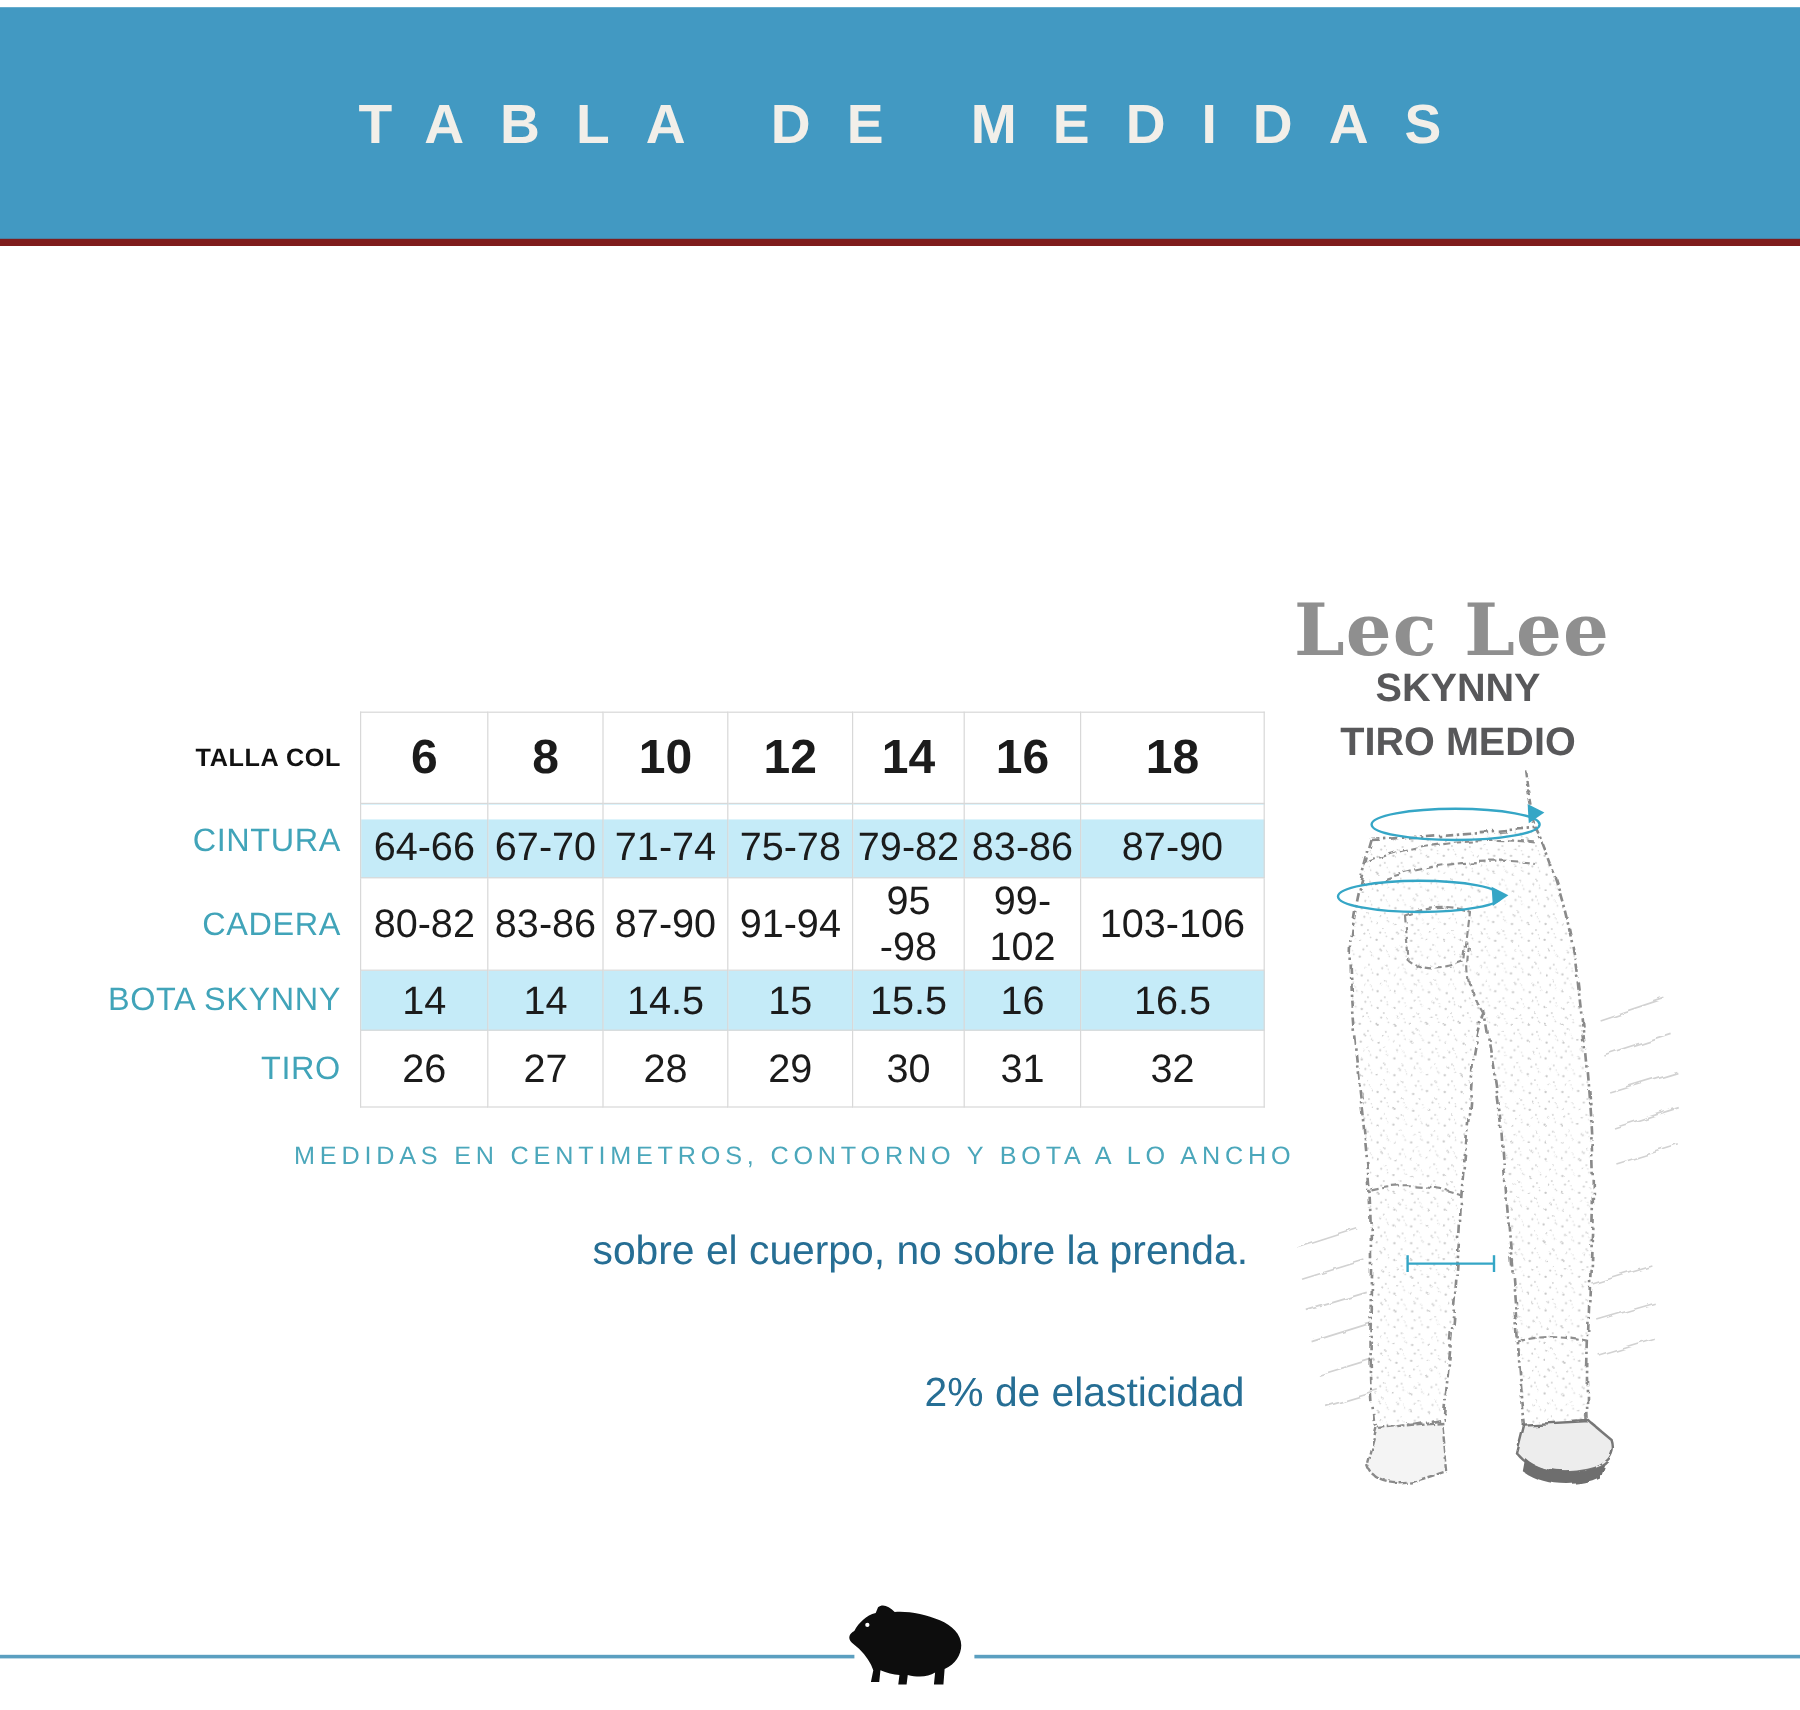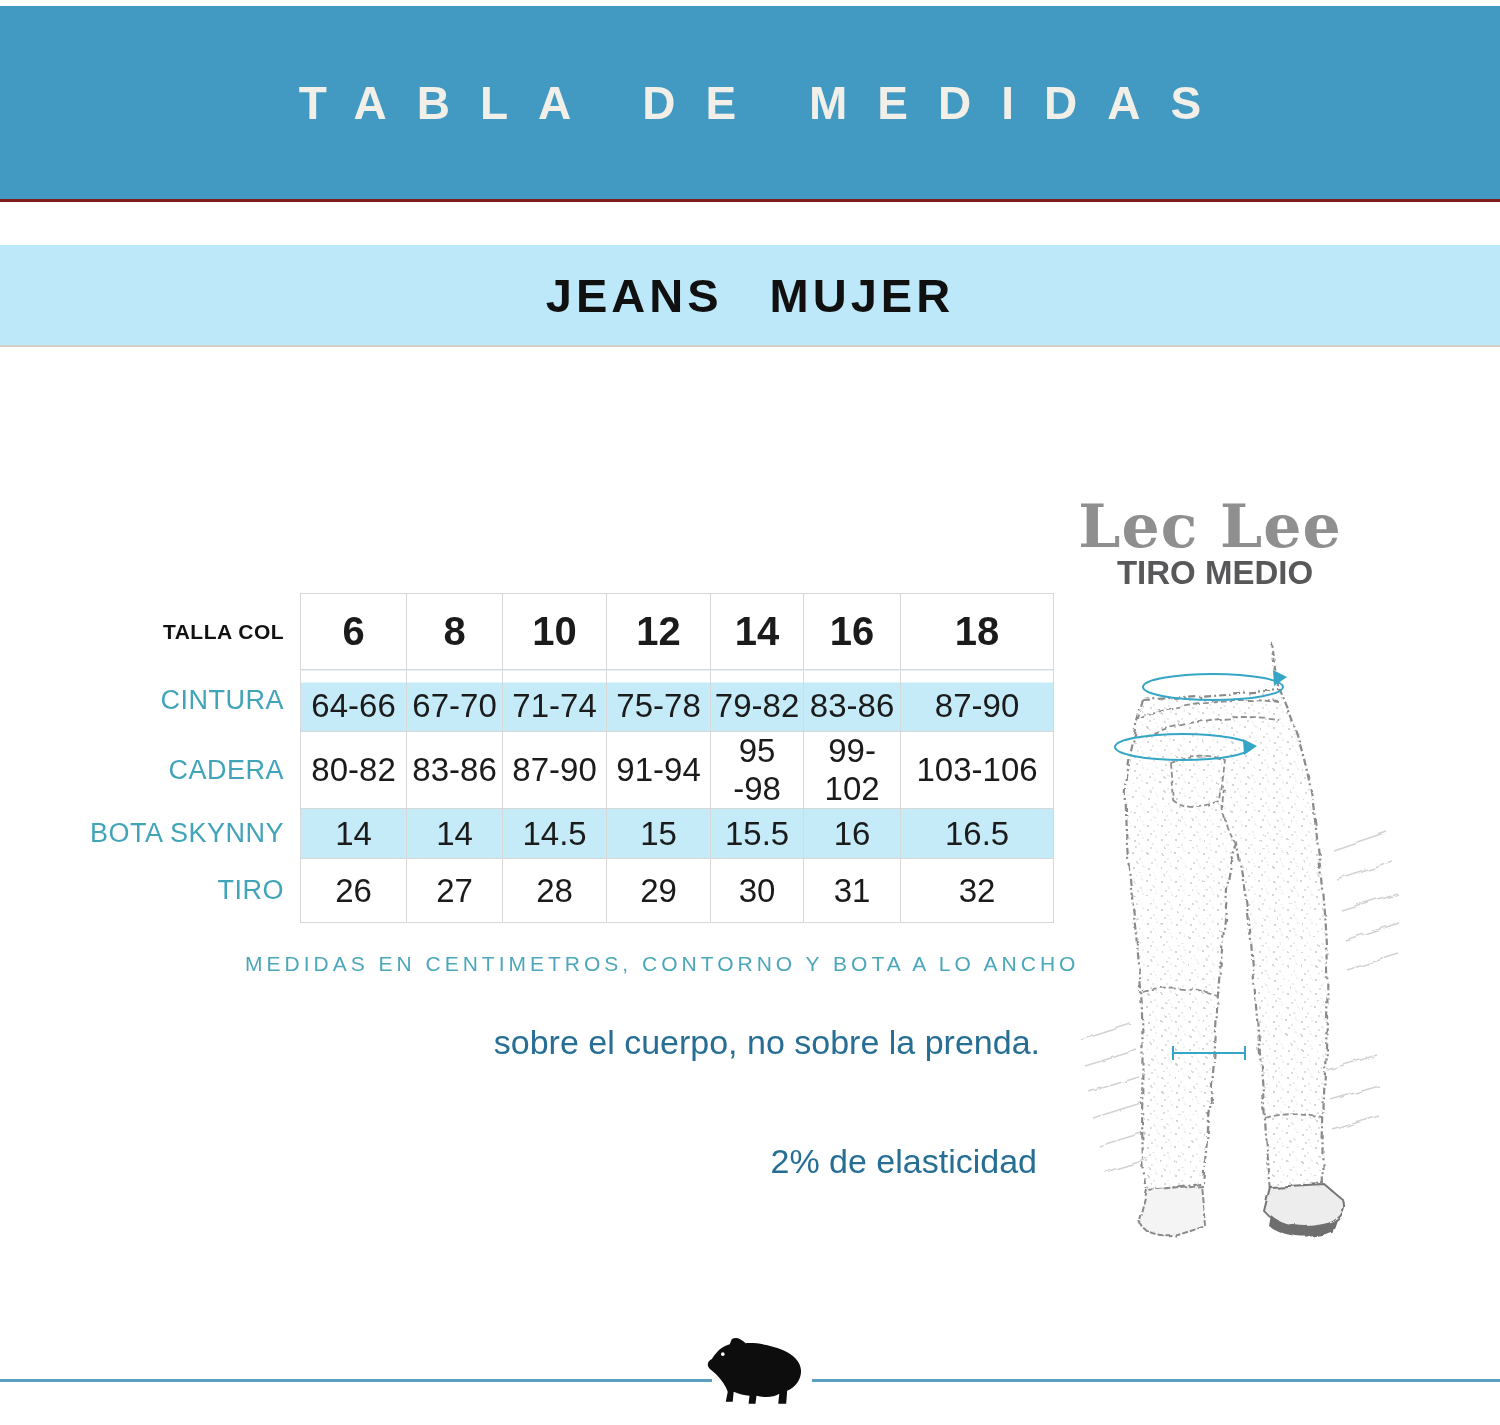--- a/index.html
+++ b/index.html
@@ -1,21 +1,21 @@
 <!DOCTYPE html>
 <html style="--banner: #4299c2; --band: #bce8f9; --rowblue: #c5ebf8; --teal: #41a4b9; --teal2: #4ba7bb; --noteblue: #266e94; --brandgray: #8f8f8f; --fitgray: #58585a; --rule: #5b9fc0; --grid: #d8d8d8; --measure_teal: #35a6c6;"><head>
 <meta charset="utf-8">
 <style>
   html,body{margin:0;padding:0;background:#ffffff;}
   .page{position:relative;width:1500px;height:1425px;background:#fff;overflow:hidden;
         font-family:"Liberation Sans",sans-serif;color:#1b1b1b;}
 
   
   .banner-top{position:absolute;left:0;top:6px;width:100%;height:193px;
-      background:var(--banner,#4299c2);border-bottom:3px solid #7f1d1d;
+      background:var(--banner,#4299c2);border-bottom:6px solid #7f1d1d;
       display:flex;align-items:center;justify-content:center;}
   .banner-top h1{margin:0;margin-right:-30px;color:#f2efe9;font-size:46px;font-weight:bold;
       letter-spacing:30px;white-space:nowrap;}
 
   
   .banner-sub{position:absolute;left:0;top:245px;width:100%;height:100px;
       background:var(--band,#bce8f9);border-bottom:2px solid #d2cfc6;
       display:flex;align-items:center;justify-content:center;}
   .banner-sub h2{margin:0;color:#101010;font-size:47px;font-weight:bold;
       letter-spacing:4px;word-spacing:30px;white-space:nowrap;}
@@ -62,23 +62,20 @@
 </style>
 </head>
 <body>
 
 <div class="page">
 
   <div class="banner-top">
     <h1>TABLA DE MEDIDAS</h1>
   </div>
 
-  <div class="banner-sub">
-    <h2>JEANS  MUJER</h2>
-  </div>
 
   <table class="size-table">
     <colgroup>
       <col class="c-lbl">
         <col class="c1">
         <col class="c2">
         <col class="c3">
       <col class="c4">
         <col class="c5">
         <col class="c6">
@@ -142,20 +139,21 @@
 
   <div class="measure-note">
     <div>sobre el cuerpo, no sobre la prenda.</div>
   </div>
 
   <div class="elasticity-note">2% de elasticidad</div>
 
   <div class="brand-logo">Lec Lee</div>
 
   <div class="fit-label">
+    <div>SKYNNY</div>
     <div>TIRO MEDIO</div>
   </div>
 
   <svg class="sketch" viewBox="0 0 420 620" aria-hidden="true">
     <defs>
       <pattern id="speck" width="14" height="14" patternUnits="userSpaceOnUse">
         <circle cx="3" cy="4" r="1" fill="#9a9a9a"></circle>
         <circle cx="9" cy="9" r="0.8" fill="#ababab"></circle>
         <circle cx="12" cy="2" r="0.7" fill="#b5b5b5"></circle>
         <circle cx="6" cy="12" r="0.9" fill="#a5a5a5"></circle>

